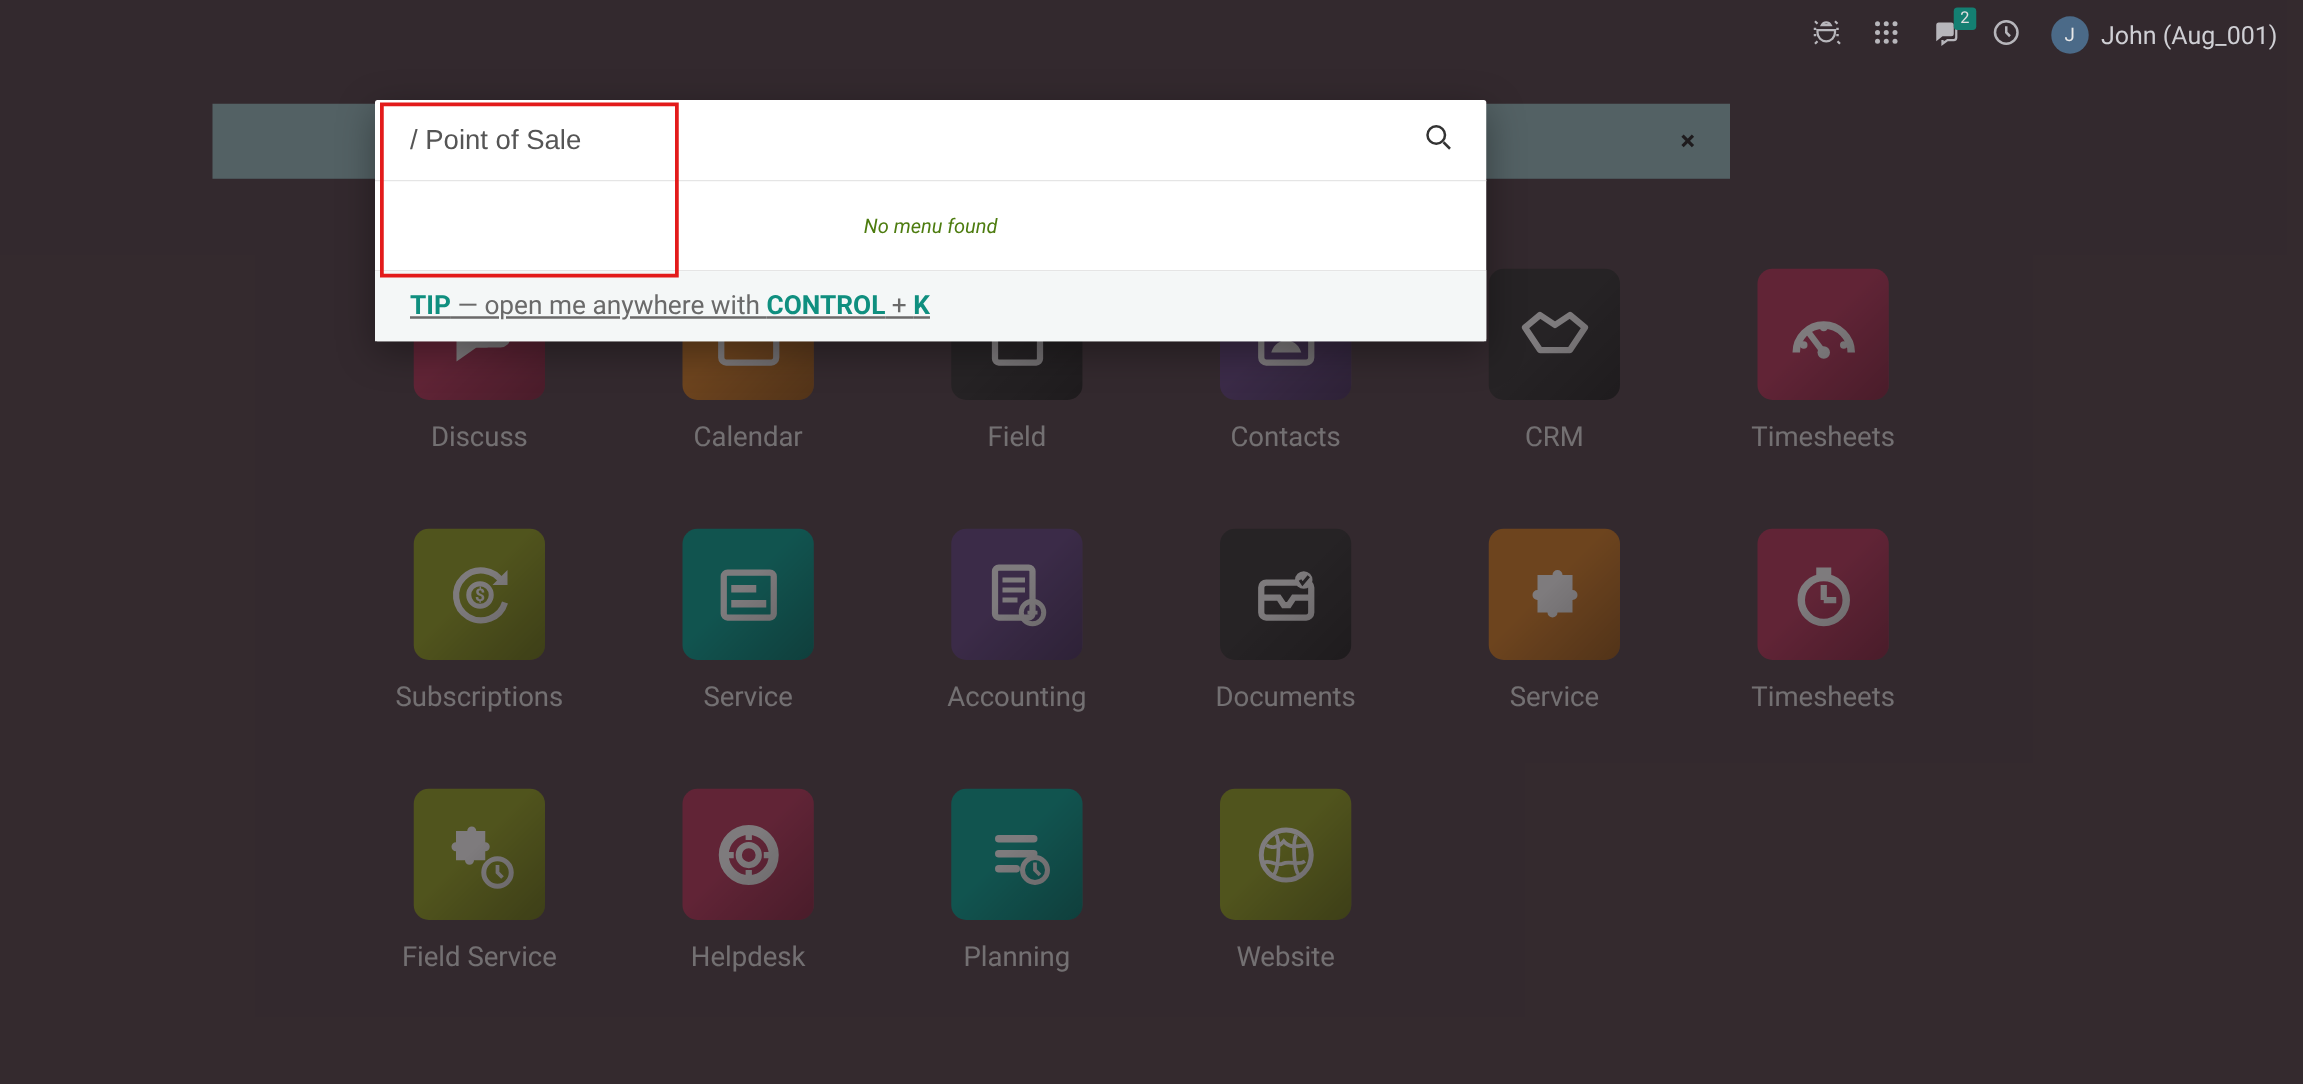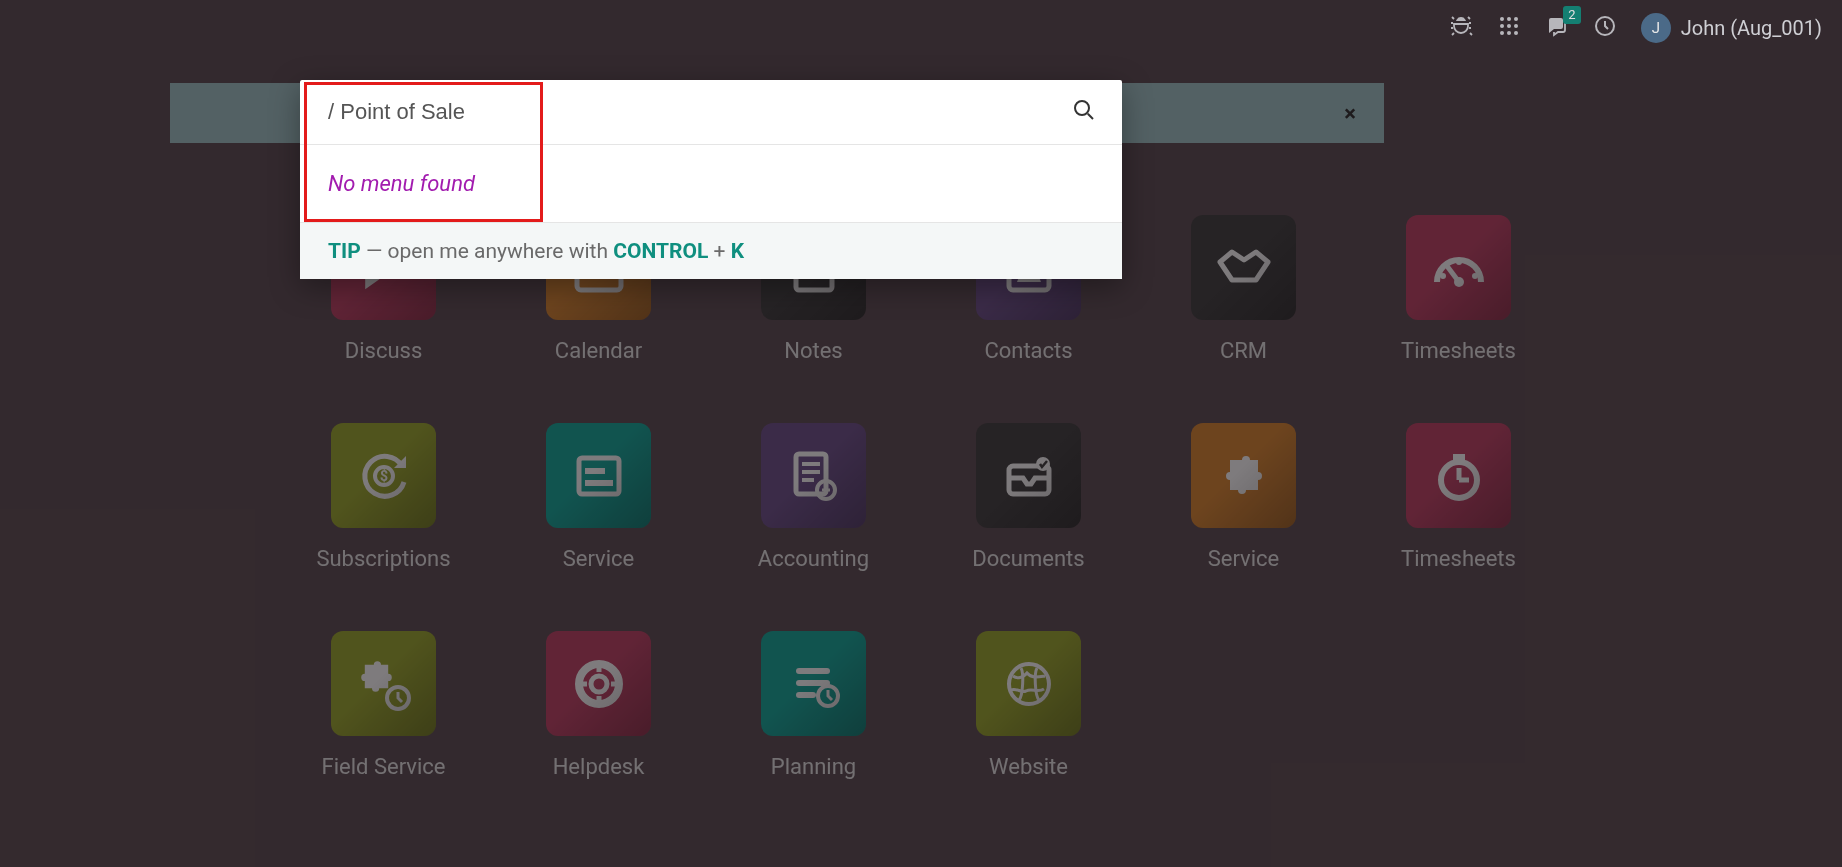--- a/index.html
+++ b/index.html
@@ -117,21 +117,21 @@
     justify-content: flex-end;
     padding-right: 28px;
   }
   .search-strip .x { font-size: 22px; color: #2a2a2a; font-weight: 700;}
 
   
   .palette {
     position: absolute;
     top: 80px;
     left: 300px;
-    width: 822px;
+    width: 889px;
     background: #fff;
     border-radius: 2px;
     box-shadow: 0 8px 30px rgba(0,0,0,0.35);
     z-index: 5;
     color: #333;
   }
   .palette .search-row {
     display: flex;
     align-items: center;
     padding: 18px 26px 18px 28px;
@@ -141,30 +141,32 @@
     flex: 1;
     border: none;
     outline: none;
     font-size: 22px;
     color: #555;
     background: transparent;
   }
   .palette .search-row .sicon svg { width: 24px; height: 24px; fill: none; stroke: #333; stroke-width: 2; }
   .palette .no-result {
     padding: 26px 28px;
-    font-size: 22px;
+    font-size: 16px;
     font-style: italic;
-    color: #a21caf;
+    color: #4d7c0f;
     border-bottom: 1px solid #e5e5e5;
+    text-align: center;
   }
   .palette .tip {
     background: #f4f7f7;
     padding: 16px 28px;
     font-size: 21px;
     color: #6a6a6a;
+    text-decoration: underline;
   }
   .palette .tip .key { color: #0f8f7f; font-weight: 700; }
   .palette .tip .tkey { color: #0f8f7f; font-weight: 700; }
 
   
   .redbox {
     position: absolute;
     border: 3px solid #e31b1b;
     z-index: 6;
     pointer-events: none;
@@ -238,21 +240,21 @@
         </div>
         <div class="label">Calendar</div>
       </div>
       <div class="app">
         <div class="tile" style="background: rgb(61, 61, 61);">
           <svg viewBox="0 0 60 60">
             <rect x="12" y="8" width="36" height="44" rx="3" fill="none" stroke="#fff" stroke-width="5"></rect>
             <path d="M38 8v14h14" fill="none" stroke="#fff" stroke-width="5"></path>
           </svg>
         </div>
-        <div class="label">Notes</div>
+        <div class="label">Field</div>
       </div>
       <div class="app">
         <div class="tile" style="background: rgb(107, 79, 138);">
           <svg viewBox="0 0 60 60">
             <rect x="10" y="8" width="40" height="44" rx="4" fill="none" stroke="#fff" stroke-width="5"></rect>
             <circle cx="30" cy="24" r="7"></circle>
             <path d="M18 44c2-7 8-10 12-10s10 3 12 10z"></path>
           </svg>
         </div>
         <div class="label">Contacts</div>

